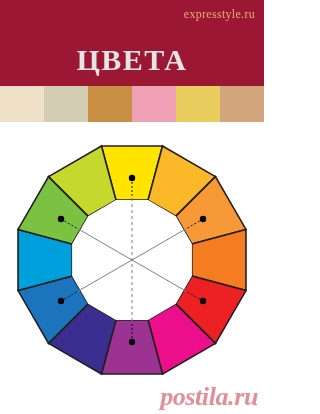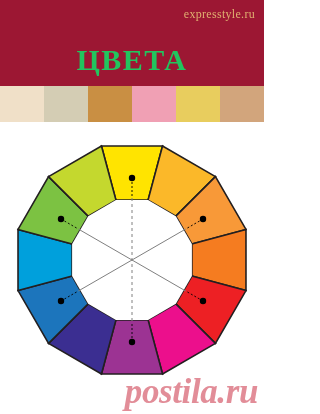--- a/index.html
+++ b/index.html
@@ -91,35 +91,35 @@
     width: 240px;
     height: 240px;
   }
 
   
   #watermark {
     position: absolute;
     right: 6px;
     bottom: 2px;
     font-family: "Liberation Serif", serif;
-    font-size: 35px;
+    font-size: 26px;
     font-style: italic;
     font-weight: bold;
     color: #e08490;
     letter-spacing: -0.4px;
     white-space: nowrap;
     opacity: 0.92;
   }
 </style>
 </head>
 <body>
 
 <div id="header" style="background: rgb(156, 23, 51);">
   <div id="tagline" style="color: rgb(224, 176, 112);">expresstyle.ru</div>
-  <div id="title-sub" style="color: #22c55e;">ЦВЕТА</div>
+  <div id="title-sub" style="color: #e5e5e5;">ЦВЕТА</div>
 </div>
 
 <div id="swatches">
     <div class="swatch" style="background: rgb(240, 224, 200);"></div>
     <div class="swatch" style="background: rgb(212, 205, 180);"></div>
     <div class="swatch" style="background: rgb(201, 143, 67);"></div>
     <div class="swatch" style="background: rgb(240, 160, 180);"></div>
     <div class="swatch" style="background: rgb(232, 205, 94);"></div>
     <div class="swatch" style="background: rgb(210, 165, 124);"></div>
   </div>

